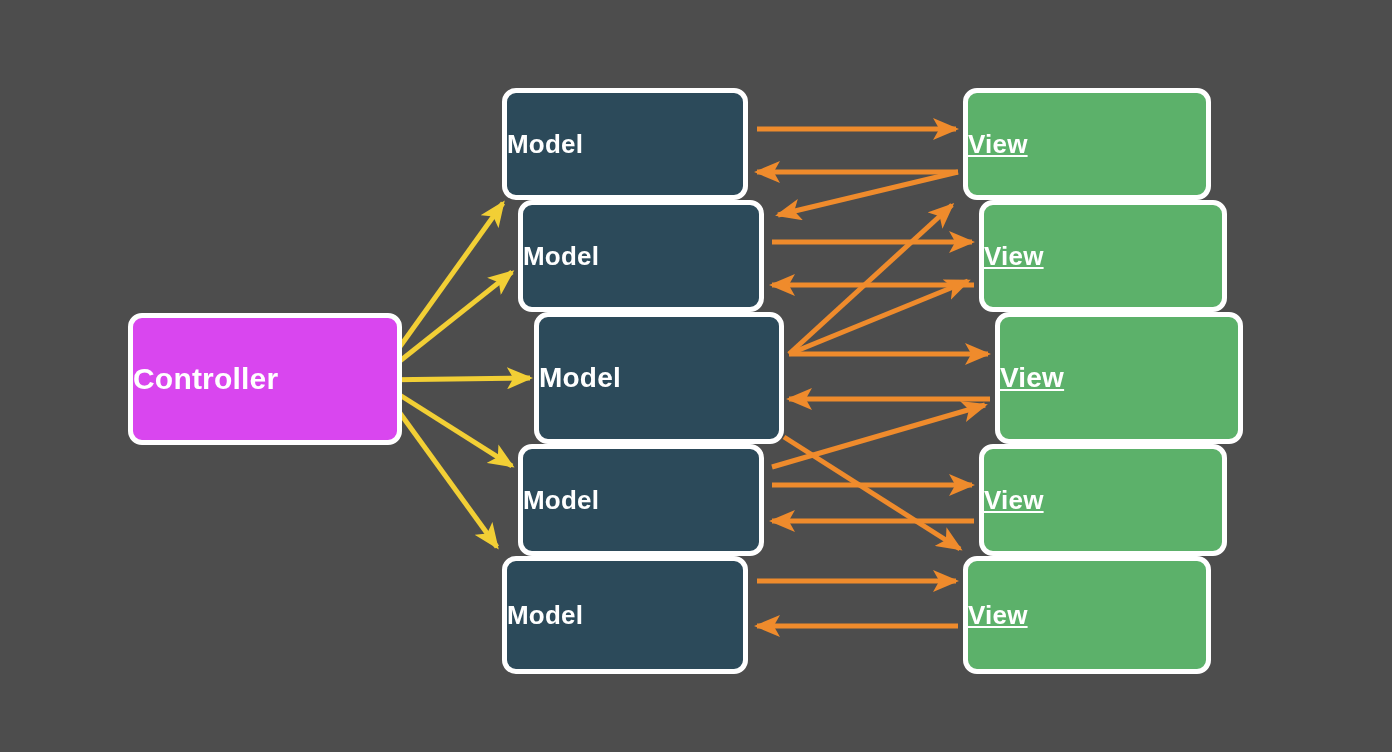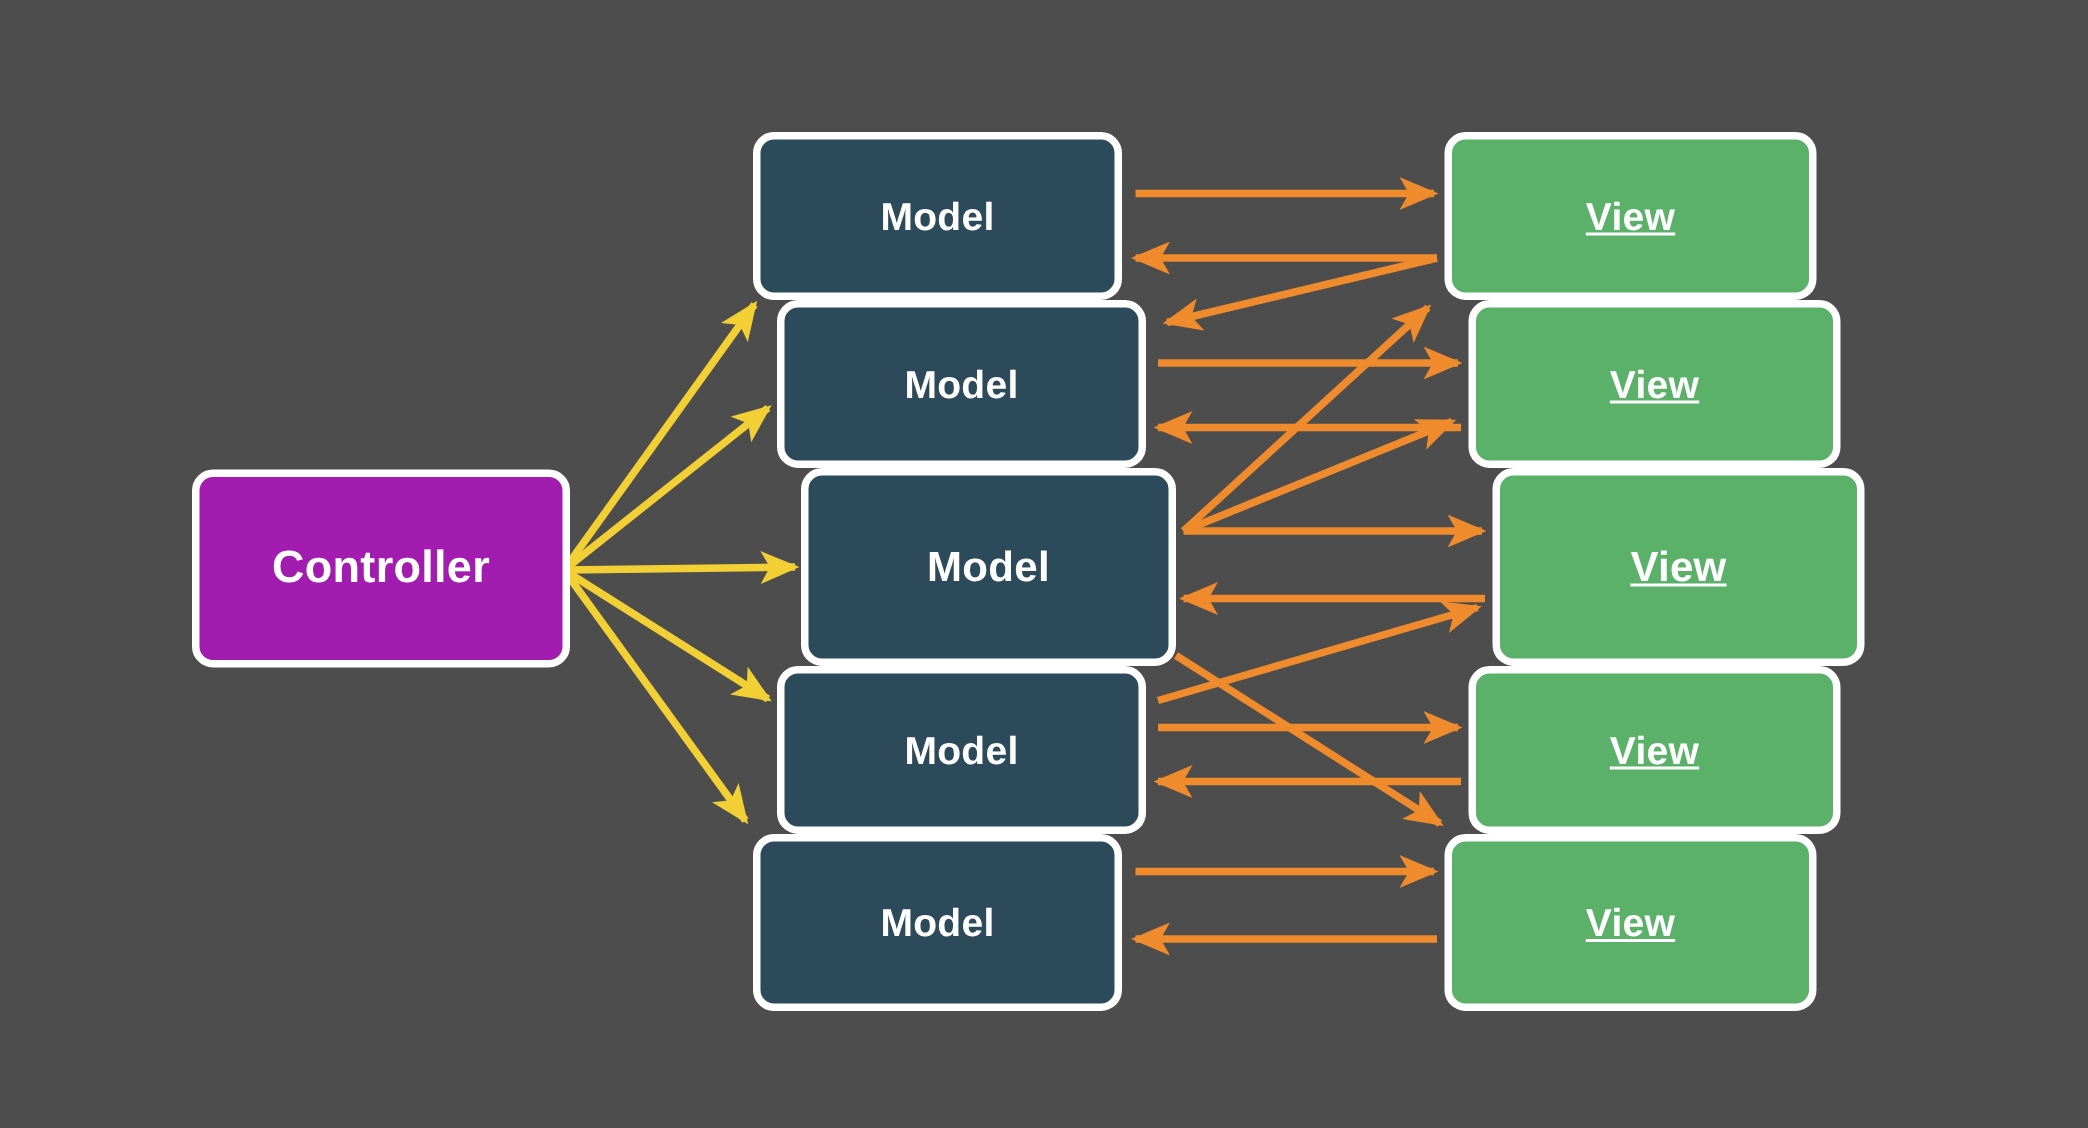--- a/index.html
+++ b/index.html
@@ -7,21 +7,21 @@
   body{
     width:1392px;height:752px;
     background:#4d4d4d;
     font-family:"Liberation Sans", sans-serif;
     overflow:hidden;
     position:relative;
   }
   #stage{position:absolute;left:0;top:0;width:1392px;height:752px;}
   svg.layer{position:absolute;left:0;top:0;width:1392px;height:752px;overflow:visible;}
   #arrow-layer{z-index:5;pointer-events:none;}
-  .node{position:absolute;box-sizing:border-box;display:flex;align-items:center;justify-content:center;
+  .node{position:absolute;box-sizing:border-box;display:flex;align-items:center;justify-content:flex-start;
         border-radius:14px;border:5px solid #0f172a;color:#ffffff;z-index:10;}
   .node .lbl{font-weight:bold;letter-spacing:.2px;line-height:1;white-space:nowrap;}
   .n-controller{background:#3f3f3f;}
   .n-controller .lbl{font-size:30px;}
   .n-model{background:#2c4a5a;}
   .n-view{background:#5cb16a;text-decoration:underline;}
   .n-model .lbl,.n-view .lbl{font-size:26px;}
   .n-model.big .lbl,.n-view.big .lbl{font-size:28px;}
 </style>
 </head>
@@ -90,18 +90,18 @@
       </div>
       <div class="node n-view big" style="left: 995px; top: 312px; width: 248px; height: 132px; background: rgb(92, 177, 106); border-color: rgb(255, 255, 255); z-index: 14;">
         <span class="lbl">View</span>
       </div>
       <div class="node n-view" style="left: 979px; top: 444px; width: 248px; height: 112px; background: rgb(92, 177, 106); border-color: rgb(255, 255, 255); z-index: 13;">
         <span class="lbl">View</span>
       </div>
       <div class="node n-view" style="left: 963px; top: 556px; width: 248px; height: 118px; background: rgb(92, 177, 106); border-color: rgb(255, 255, 255); z-index: 15;">
         <span class="lbl">View</span>
       </div>
-      <div class="node n-controller" style="left: 128px; top: 313px; width: 252px; height: 132px; background: #a21caf; border-color: rgb(255, 255, 255); z-index: 20;">
+      <div class="node n-controller" style="left: 128px; top: 313px; width: 274px; height: 132px; background: #d946ef; border-color: rgb(255, 255, 255); z-index: 20;">
         <span class="lbl">Controller</span>
       </div>
     </div>
 
 </div>
 
 </body></html>

